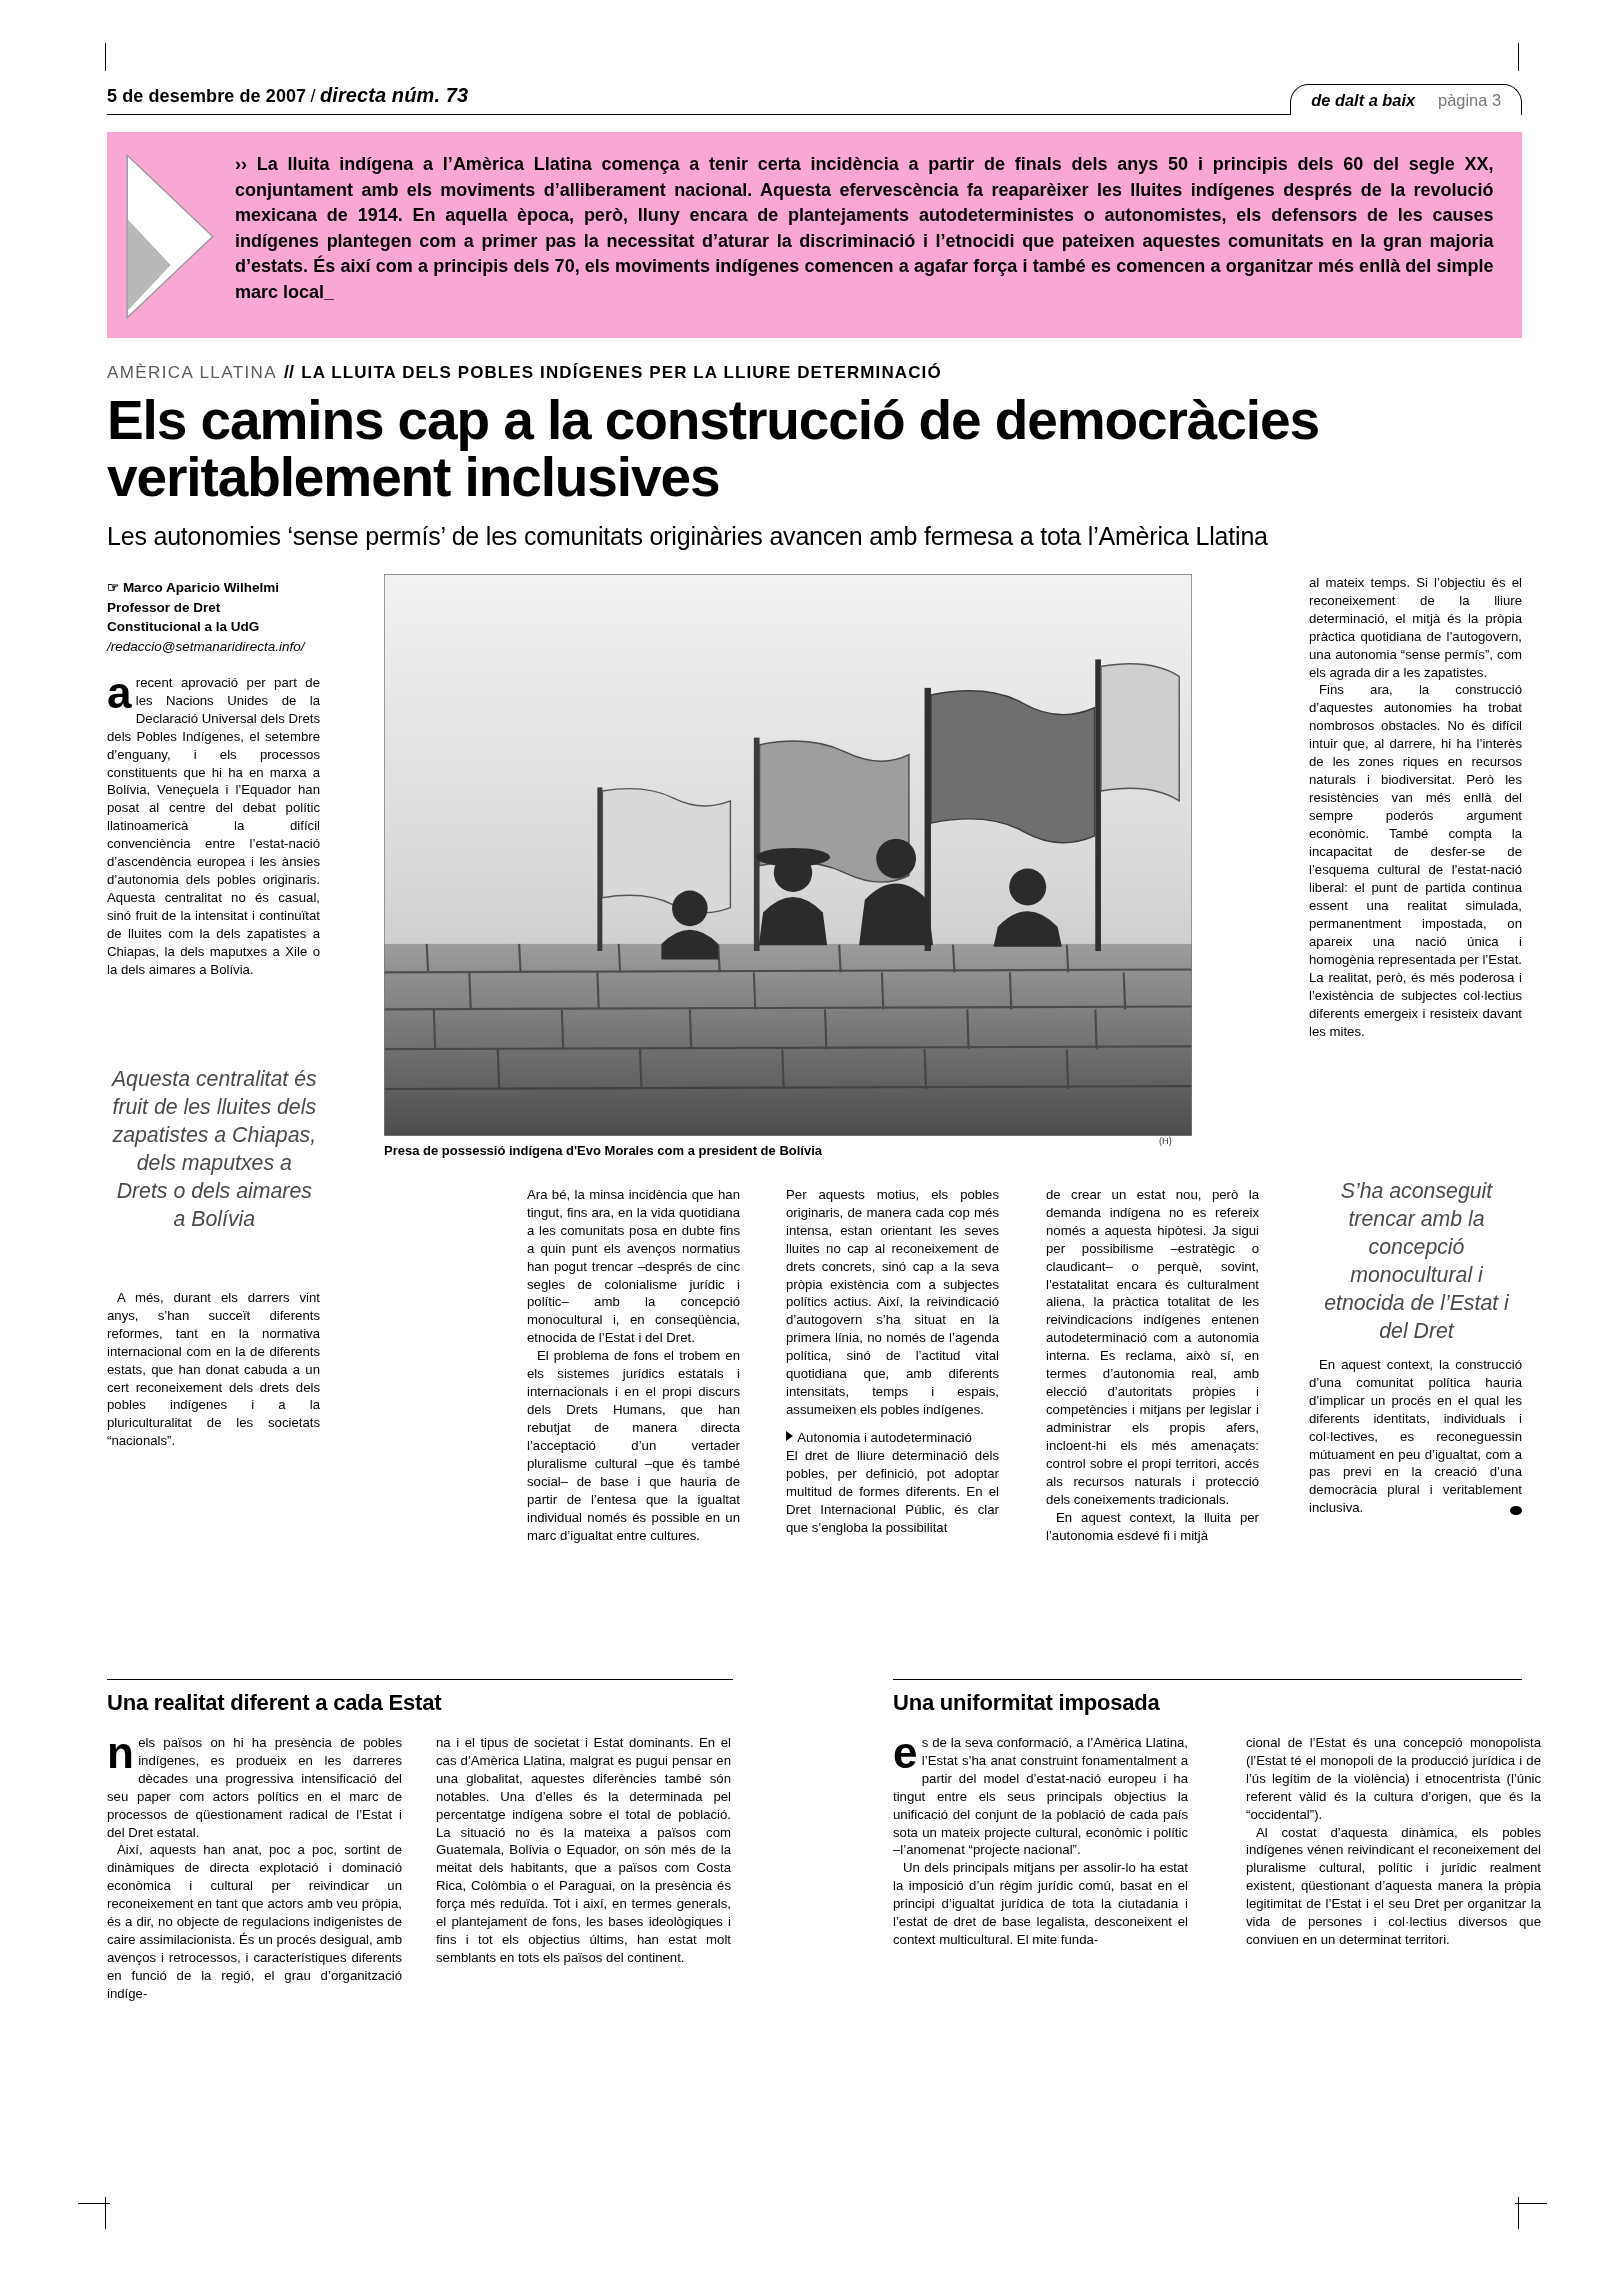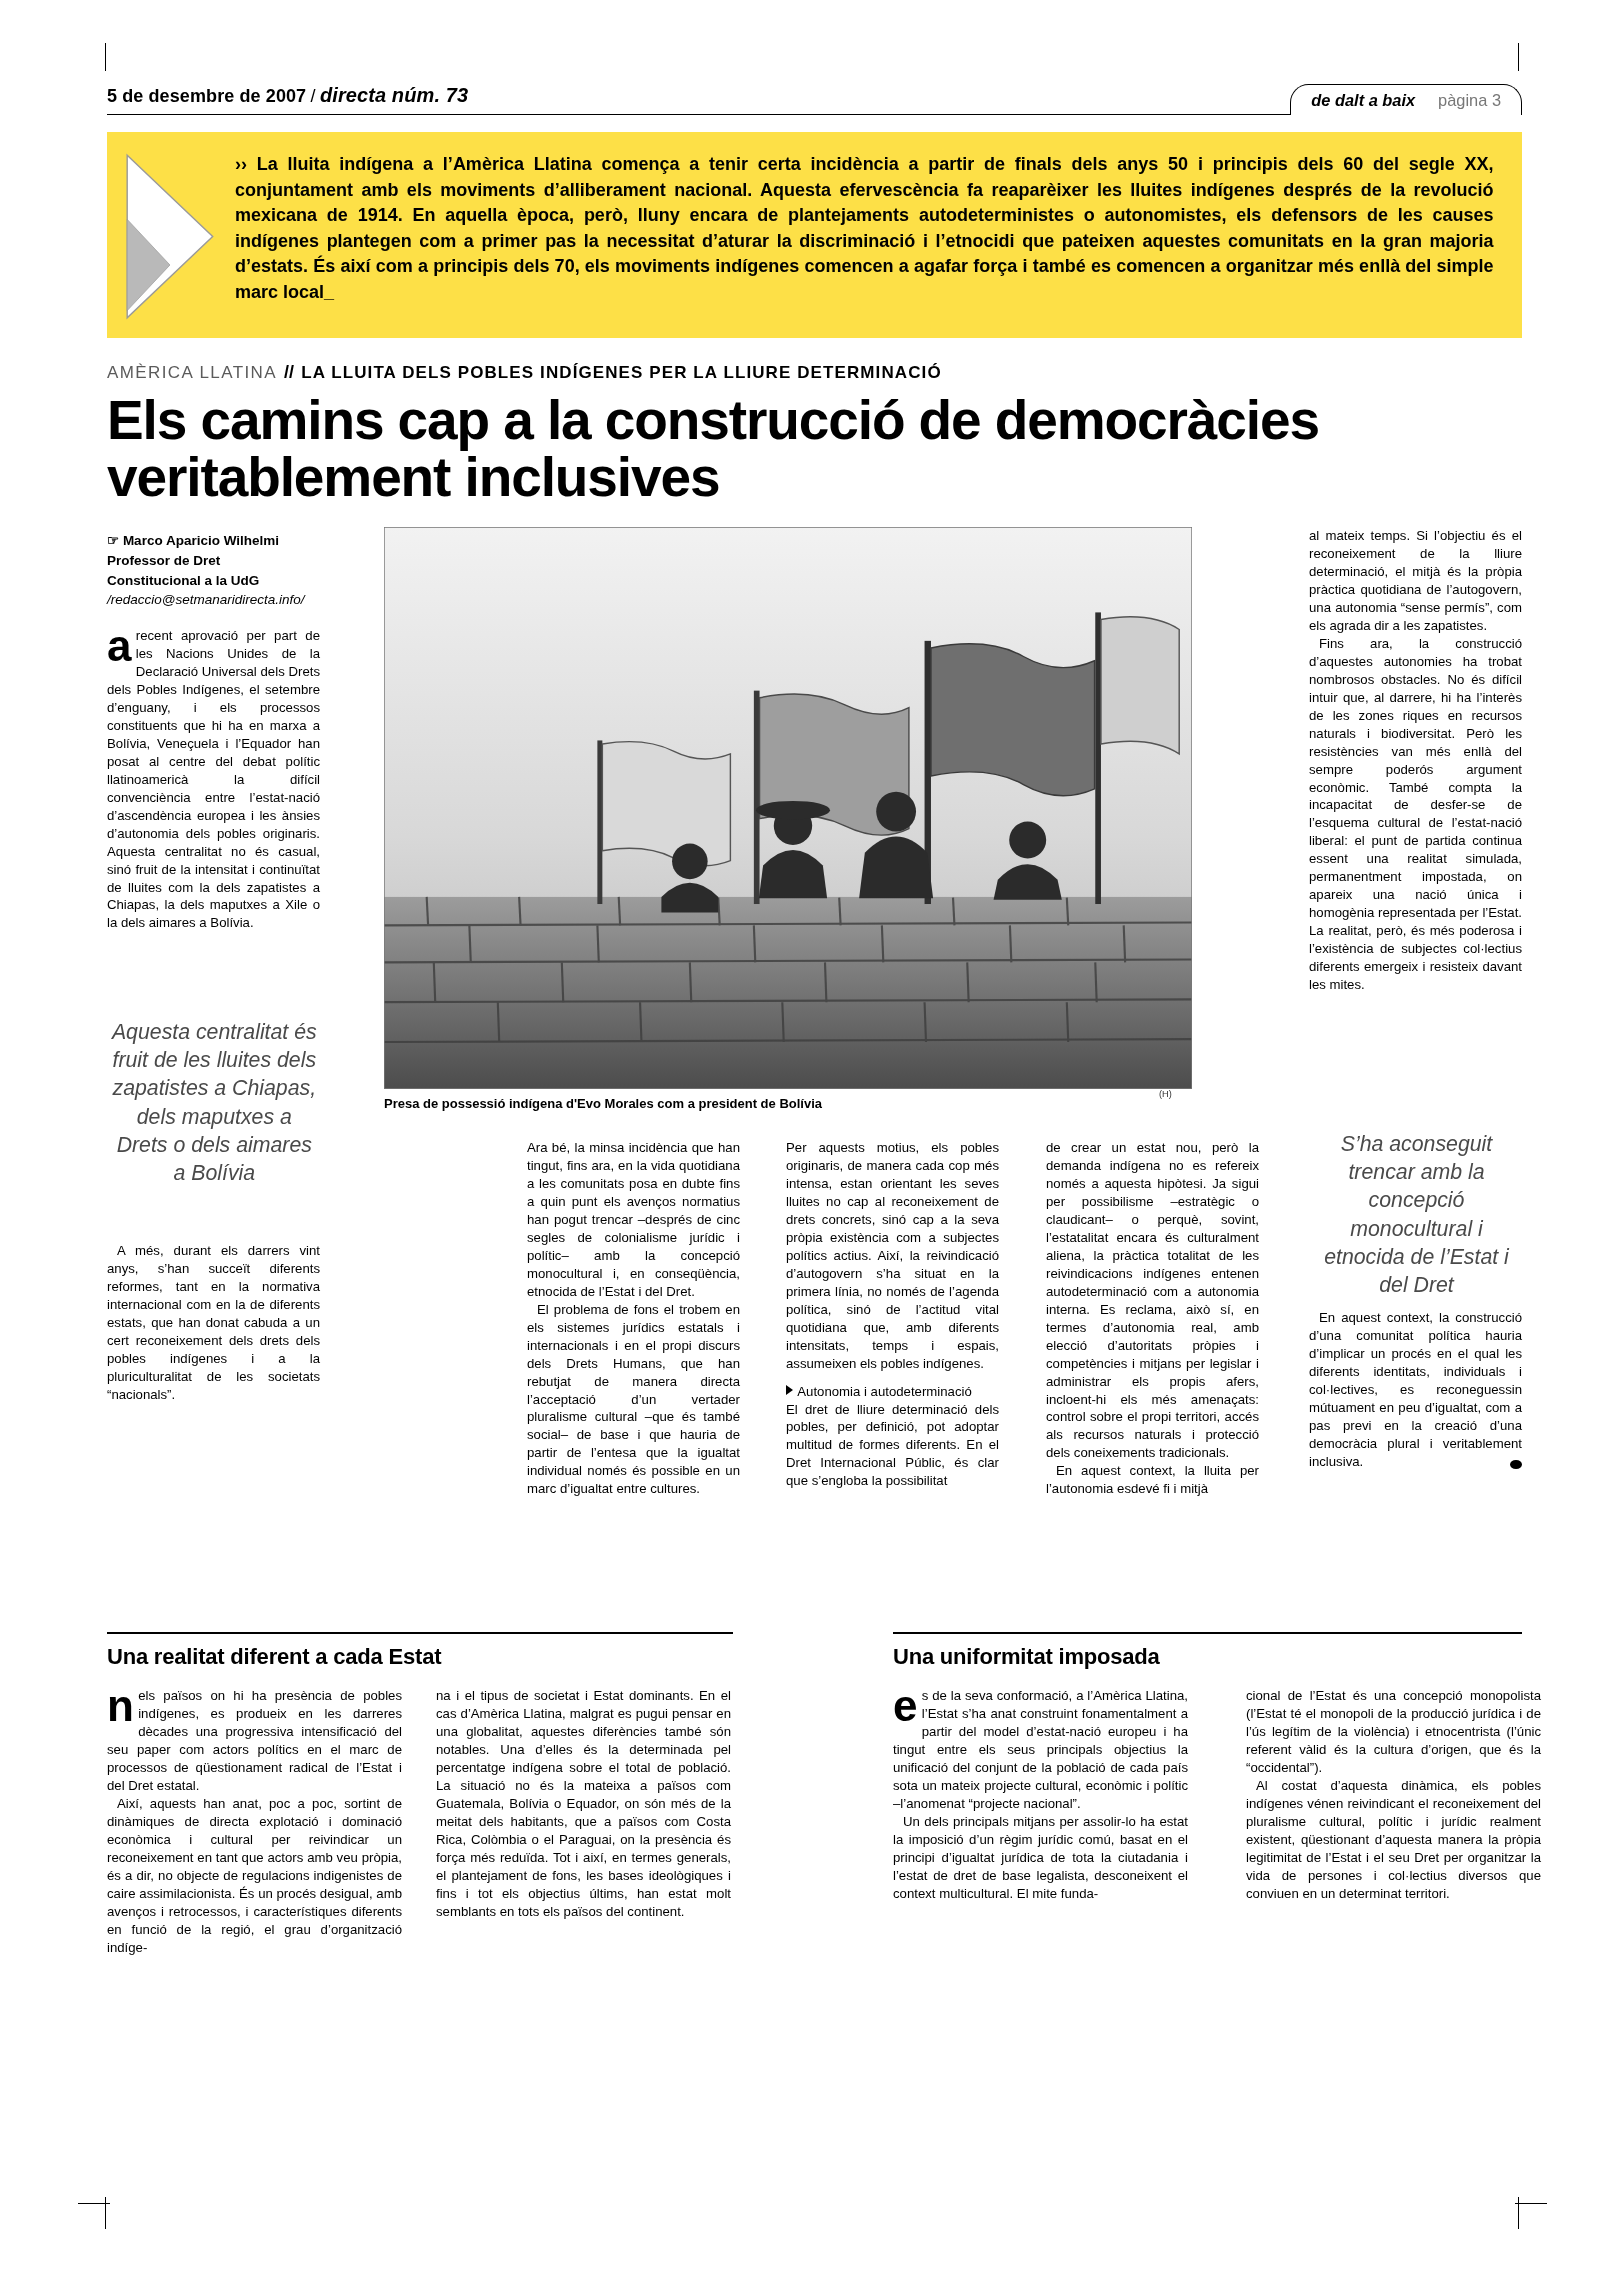--- a/index.html
+++ b/index.html
@@ -74,21 +74,21 @@
   }
   .masthead-right .pagenum {
     color: #777;
     margin-left: 23px;
   }
 
   
   .lead-wrap {
     position: relative;
     margin-top: 17px;
-    background: #fde047;
+    background: #f9a8d4;
     min-height: 206px;
   }
   .lead-arrow {
     position: absolute;
     left: 12.8px;
     top: 18.5px;
     width: 0; height: 0;
   }
   .arrow-svg { display: block; }
   .lead-text {
@@ -285,20 +285,21 @@
       </div>
     </div>
 
     <div class="kicker">
       <span class="k1">Amèrica Llatina</span>
       <span class="k-sep">//</span>
       <span class="k2">La lluita dels pobles indígenes per la lliure determinació</span>
     </div>
 
     <div class="headline">Els camins cap a la construcció de democràcies veritablement inclusives</div>
+    <div class="subhead">Les autonomies ‘sense permís’ de les comunitats originàries avancen amb fermesa a tota l’Amèrica Llatina</div>
 
     <div class="body-grid">
 
       <div class="col byline" style="left:0; top:4.3px; width:213px;">
         <span class="sym">☞</span>
         <span>Marco Aparicio Wilhelmi</span><br>
         <span>Professor de Dret</span><br>
         <span>Constitucional a la UdG</span><br>
         <span class="mail">/redaccio@setmanaridirecta.info/</span>
       </div>

